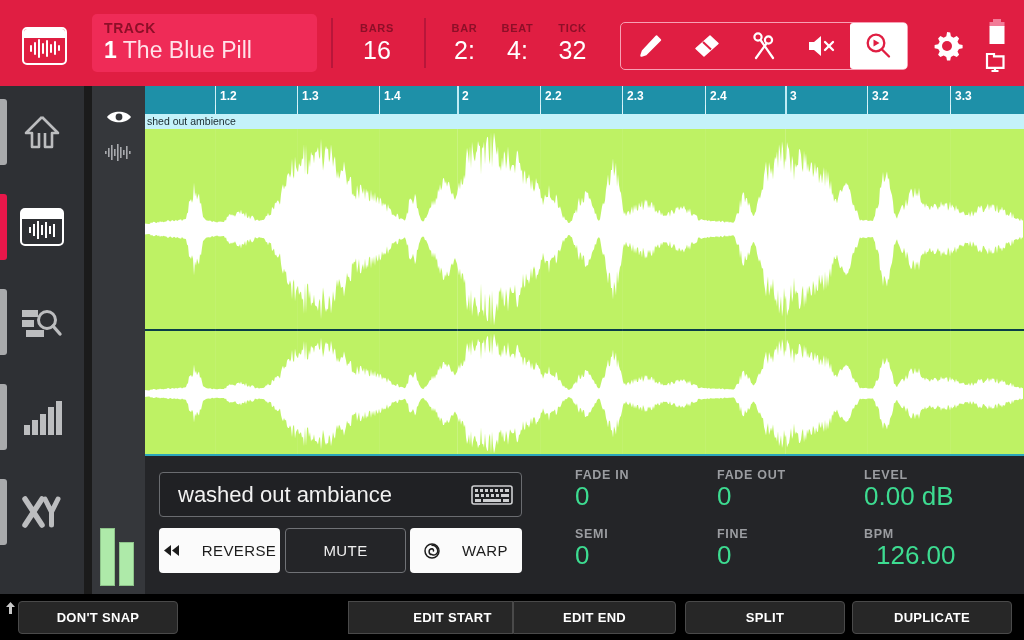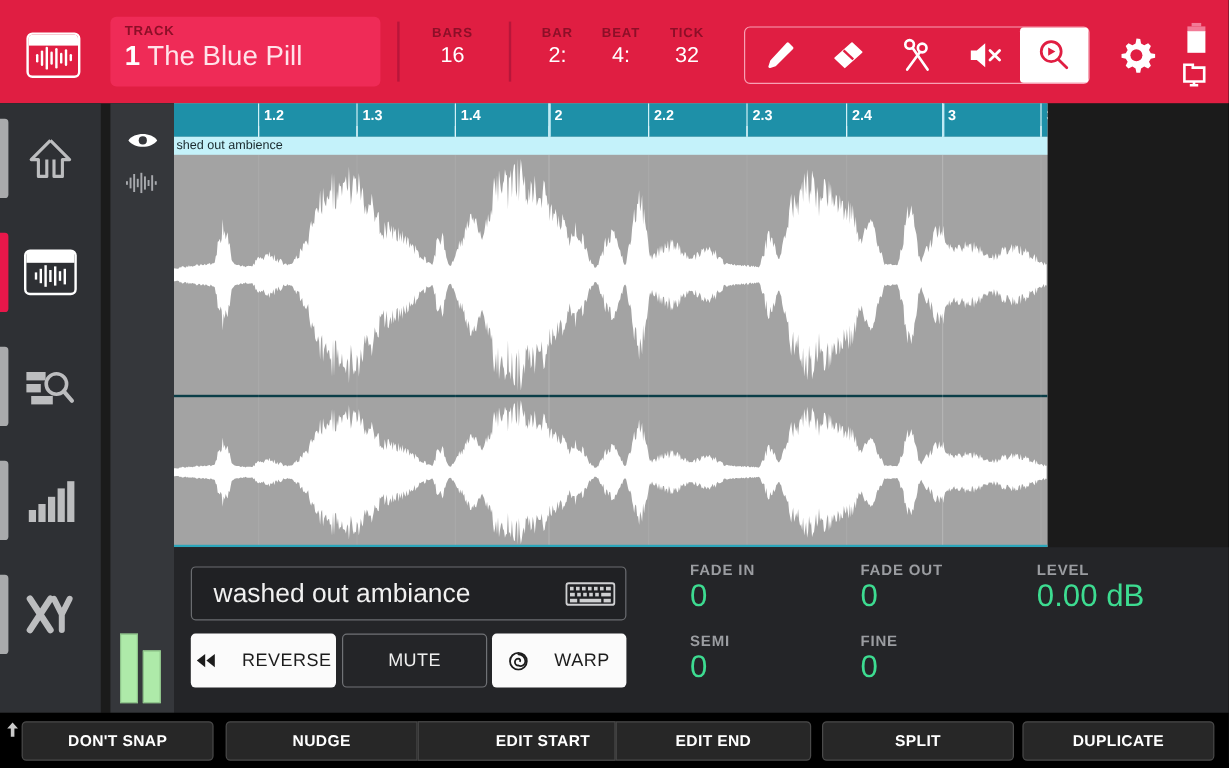--- a/index.html
+++ b/index.html
@@ -27,36 +27,36 @@
     position: absolute; left: 0; top: 0; width: 100%; height: 9px; background: #fff;
   }
   .app-icon .wave { display: flex; align-items: center; gap: 2px; height: 22px; margin-bottom: 4px; }
   .app-icon .wave i { display: block; width: 2px; background: #fff; border-radius: 1px; }
 
   .track-box {
     position: absolute; left: 92px; top: 14px; width: 225px; height: 58px;
     background: #ef2b57; border-radius: 5px; padding: 6px 10px 0 12px;
   }
   .track-label {
-    font-size: 11px; font-weight: bold; letter-spacing: .6px; color: #8d0f28;
+    font-size: 14px; font-weight: bold; letter-spacing: .6px; color: #8d0f28;
   }
   .track-value { margin-top: 1px; font-size: 23px; color: #ffe2e9; white-space: nowrap; }
   .track-value .num { color: #fff; font-weight: bold; margin-right: 6px; }
   .track-caret {
     position: absolute; right: 12px; bottom: 14px;
     width: 0; height: 0; border-left: 6px solid transparent; border-right: 6px solid transparent;
     border-top: 7px solid #b5紅;
     border-top-color: #bb2348;
   }
 
   .divider-v { position: absolute; top: 18px; width: 2px; height: 50px; background: #b8163a; }
 
   .meter-group { position: absolute; text-align: center; }
   .meter-cap { font-size: 11px; font-weight: bold; letter-spacing: .7px; color: #8d0f28; }
-  .meter-val { font-size: 18px; color: #ffffff; margin-top: 2px; font-weight: 300; }
+  .meter-val { font-size: 25px; color: #ffffff; margin-top: 2px; font-weight: 300; }
 
   .tool-strip {
     position: absolute; left: 620px; top: 22px; width: 288px; height: 48px;
     border: 1.5px solid #f8a0b4; border-radius: 5px; display: flex;
   }
   .tool-btn {
     flex: 1; display: flex; align-items: center; justify-content: center;
     border-radius: 3px;
   }
   .tool-btn.active { background: #fff; }
@@ -90,22 +90,22 @@
   .eye-icon { position: absolute; left: 50%; top: 23px; transform: translateX(-50%); }
   .tinywave-icon { position: absolute; left: 50%; top: 57px; transform: translateX(-50%); }
   .level-meter {
     position: absolute; left: 50%; bottom: 8px; transform: translateX(-50%);
     width: 38px; height: 64px; display: flex; align-items: flex-end; gap: 4px;
   }
   .level-meter span { display: block; width: 15px; background: #aeeaa9; border:1px solid #8ec38a; }
 
   
   .wave-area {
-    position: absolute; left: 145px; top: 86px; width: 728px; height: 370px;
-    background: #a3a3a3; overflow: hidden;
+    position: absolute; left: 145px; top: 86px; width: 879px; height: 370px;
+    background: #bef264; overflow: hidden;
   }
   .ruler {
     position: absolute; left: 0; top: 0; width: 100%; height: 28px;
     background: #1e90a8;
   }
   .ruler .tick {
     position: absolute; top: 0; height: 28px; border-left: 1px solid #cfeff6;
   }
   .ruler .tick i {
     position: absolute; left: 4px; top: 3px; font-size: 12px; font-weight: bold;
@@ -506,29 +506,32 @@
       <div class="pg-value">0.00 dB</div>
     </div>
     <div class="pgroup" style="left:430px; top:71px;">
       <div class="pg-label">SEMI</div>
       <div class="pg-value">0</div>
     </div>
     <div class="pgroup" style="left:572px; top:71px;">
       <div class="pg-label">FINE</div>
       <div class="pg-value">0</div>
     </div>
+    <div class="pgroup" style="left:719px; top:71px;">
+      <div class="pg-label">BPM</div>
+      <div class="pg-value" style="margin-left:12px">126.00</div>
+    </div>
   </div>
 
   <div class="fbar">
     <span class="fbar-arrow">
       <svg width="11" height="14" viewBox="0 0 11 14">
         <path d="M5.5 1 L10 6 L7 6 L7 13 L4 13 L4 6 L1 6 Z" fill="#c9c9c9"></path>
       </svg>
     </span>
     <div class="fbtn" style="left:18px;  width:160px; border-radius:4px;">DON'T SNAP</div>
-    <div class="fbtn" style="left:188px; width:160px; border-radius:4px 0 0 4px;">NUDGE</div>
     <div class="fbtn" style="left:348px; width:165px; border-radius:0;padding-left:44px;">EDIT START</div>
     <div class="fbtn" style="left:513px; width:163px; border-radius:0 4px 4px 0;text-align:center;">EDIT END</div>
     <div class="fbtn" style="left:852px; width:160px; border-radius:4px;">DUPLICATE</div>
     <div class="fbtn" style="left:685px; width:160px; border-radius:4px;">SPLIT</div>
   </div>
 
 </div>
 
 </body></html>

